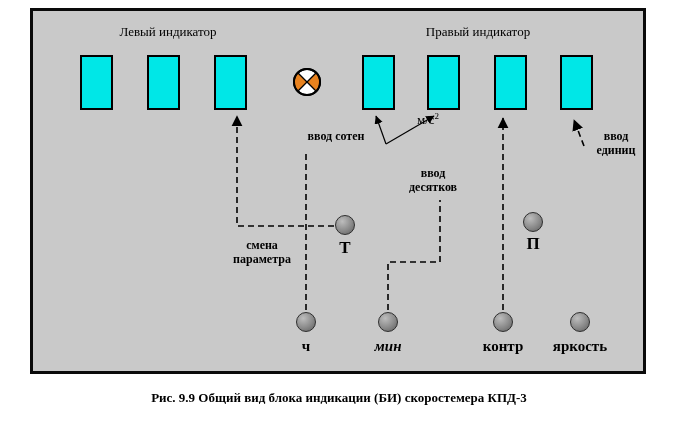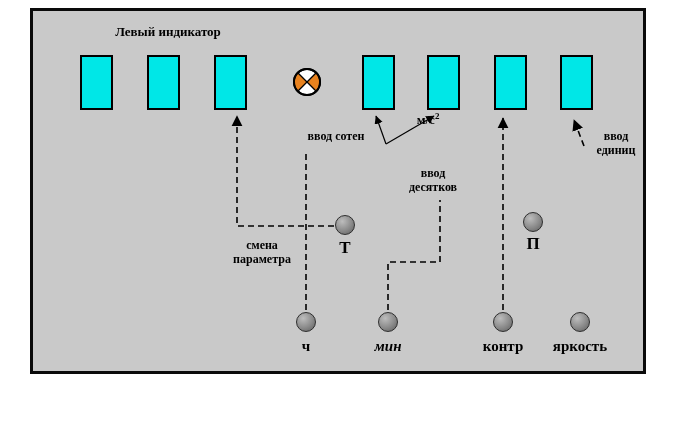--- a/index.html
+++ b/index.html
@@ -1,41 +1,42 @@
 <!DOCTYPE html>
 <html><head>
 <meta charset="utf-8">
 <style>
   html,body{margin:0;padding:0;background:#fff;}
   #stage{position:relative;width:678px;height:424px;background:#fff;overflow:hidden;
          font-family:"Liberation Serif",serif;color:#000;}
   #panel{position:absolute;left:30px;top:8px;width:616px;height:366px;
          background:#c9c9c9;border:3px solid #0a0a0a;box-sizing:border-box;}
   #lines{position:absolute;left:0;top:0;width:678px;height:424px;pointer-events:none;}
-  .lbl{position:absolute;font-weight:bold;font-size:13px;text-align:center;line-height:15px;}
+  .lbl{position:absolute;font-weight:normal;font-size:13px;text-align:center;line-height:15px;}
   .ann{position:absolute;font-weight:bold;font-size:12px;text-align:center;line-height:14px;}
   .digit{position:absolute;width:33px;height:55px;background:#00e7e7;
          border:2px solid #000;box-sizing:border-box;}
   .btn{position:absolute;width:20px;height:20px;border-radius:50%;box-sizing:border-box;
        background:radial-gradient(circle at 35% 30%, #bdbdbd, #8a8a8a 55%, #5c5c5c);
        border:1px solid #2e2e2e;}
   .btn-big-label{position:absolute;font-weight:bold;font-size:17px;text-align:center;}
   .btn-label{position:absolute;font-weight:bold;font-size:15px;text-align:center;}
   #caption{position:absolute;left:0;top:390px;width:678px;text-align:center;
            font-weight:bold;font-size:13px;}
   sup{font-size:9px;}
 </style>
 </head>
 <body>
 
 <div id="stage">
 
   <div id="panel"></div>
 
   <div class="lbl" style="left:78px;top:24px;width:180px;">Левый индикатор</div>
+  <div class="lbl" style="left:388px;top:24px;width:180px;">Правый индикатор</div>
 
   <div class="digit" style="left:80px;top:55px;"></div>
   <div class="digit" style="left:147px;top:55px;"></div>
   <div class="digit" style="left:214px;top:55px;"></div>
 
   <div class="digit" style="left:362px;top:55px;"></div>
   <div class="digit" style="left:427px;top:55px;"></div>
   <div class="digit" style="left:494px;top:55px;"></div>
   <div class="digit" style="left:560px;top:55px;"></div>
 
@@ -97,14 +98,15 @@
 
     <g>
       <circle cx="307" cy="82" r="13" fill="#ffffff" stroke="#000" stroke-width="2"></circle>
       <path d="M307,82 L297.8,72.8 A13,13 0 0 0 297.8,91.2 Z" fill="#e8821e" stroke="#000" stroke-width="1"></path>
       <path d="M307,82 L316.2,72.8 A13,13 0 0 1 316.2,91.2 Z" fill="#e8821e" stroke="#000" stroke-width="1"></path>
       <path d="M297.8,72.8 L316.2,91.2 M316.2,72.8 L297.8,91.2" stroke="#000" stroke-width="1.3"></path>
       <circle cx="307" cy="82" r="13" fill="none" stroke="#000" stroke-width="2"></circle>
     </g>
   </svg>
 
+  <div id="caption">Рис. 9.9 Общий вид блока индикации (БИ) скоростемера КПД-3</div>
 
 </div>
 
 </body></html>

